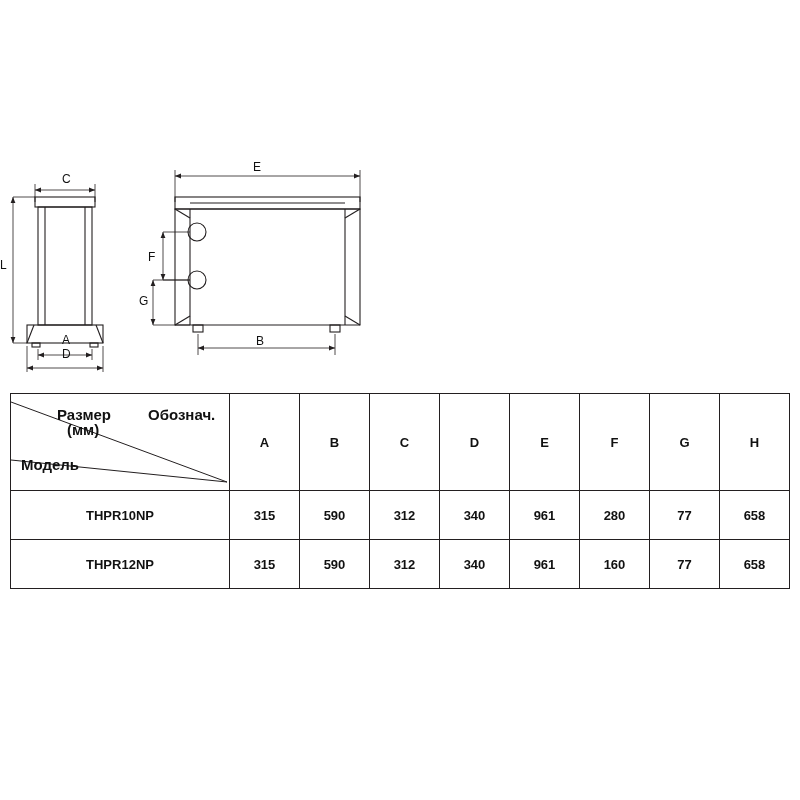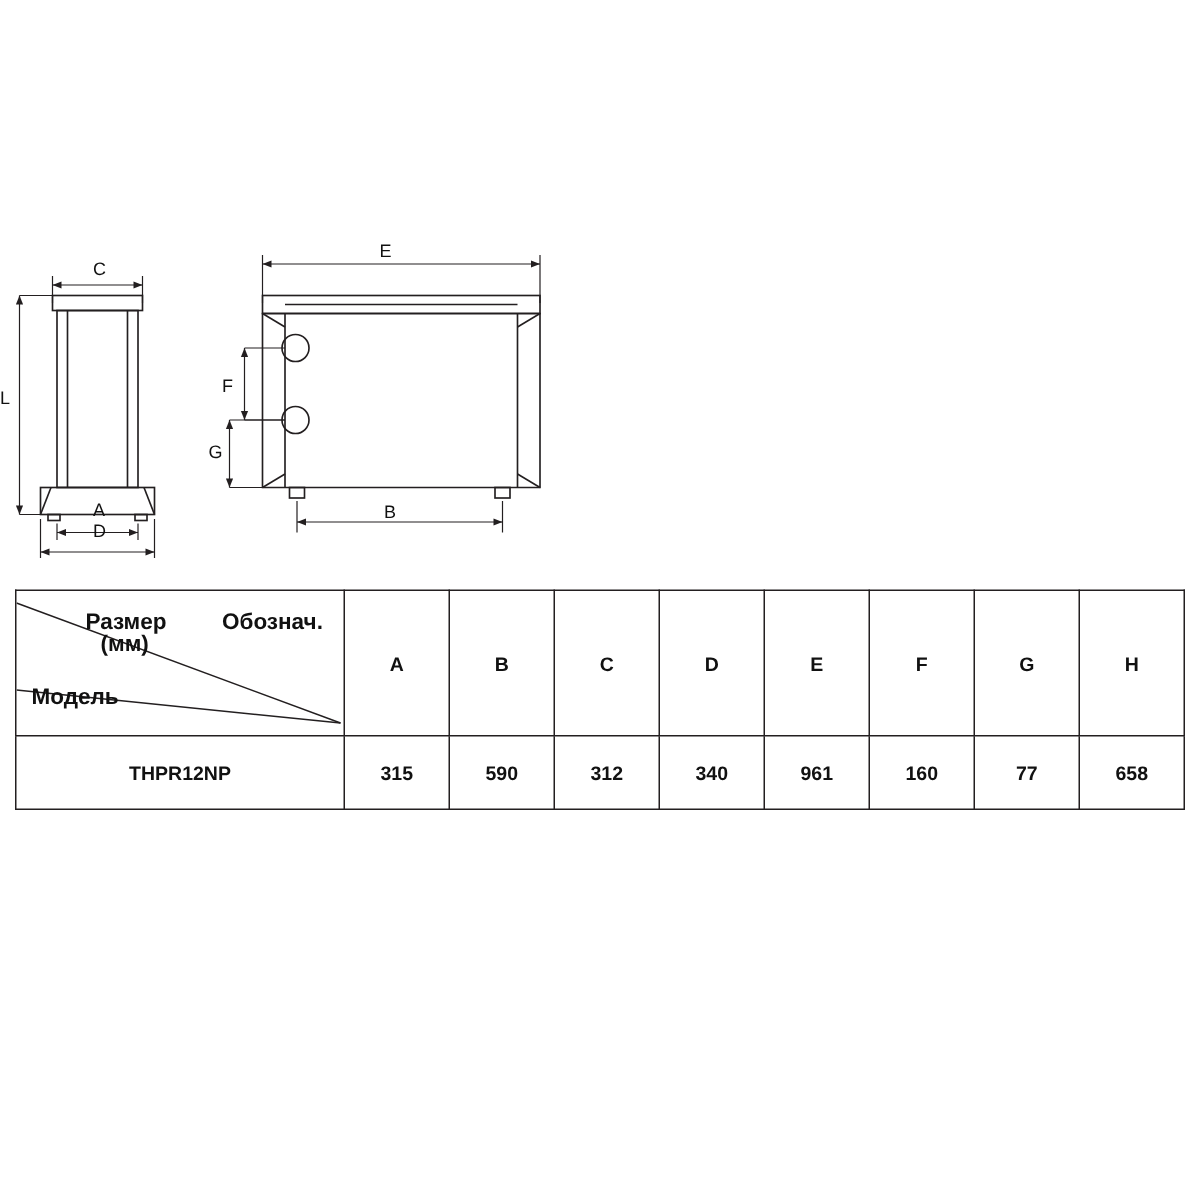--- a/index.html
+++ b/index.html
@@ -218,20 +218,31 @@
         <th>C</th>
         <th>D</th>
         <th>E</th>
         <th>F</th>
         <th>G</th>
         <th>H</th>
       </tr>
     </thead>
     <tbody>
       <tr>
+        <td class="model-cell">THPR10NP</td>
+        <td>315</td>
+        <td>590</td>
+        <td>312</td>
+        <td>340</td>
+        <td>961</td>
+        <td>280</td>
+        <td>77</td>
+        <td>658</td>
+      </tr>
+      <tr>
         <td class="model-cell">THPR12NP</td>
         <td>315</td>
         <td>590</td>
         <td>312</td>
         <td>340</td>
         <td>961</td>
         <td>160</td>
         <td>77</td>
         <td>658</td>
       </tr>

